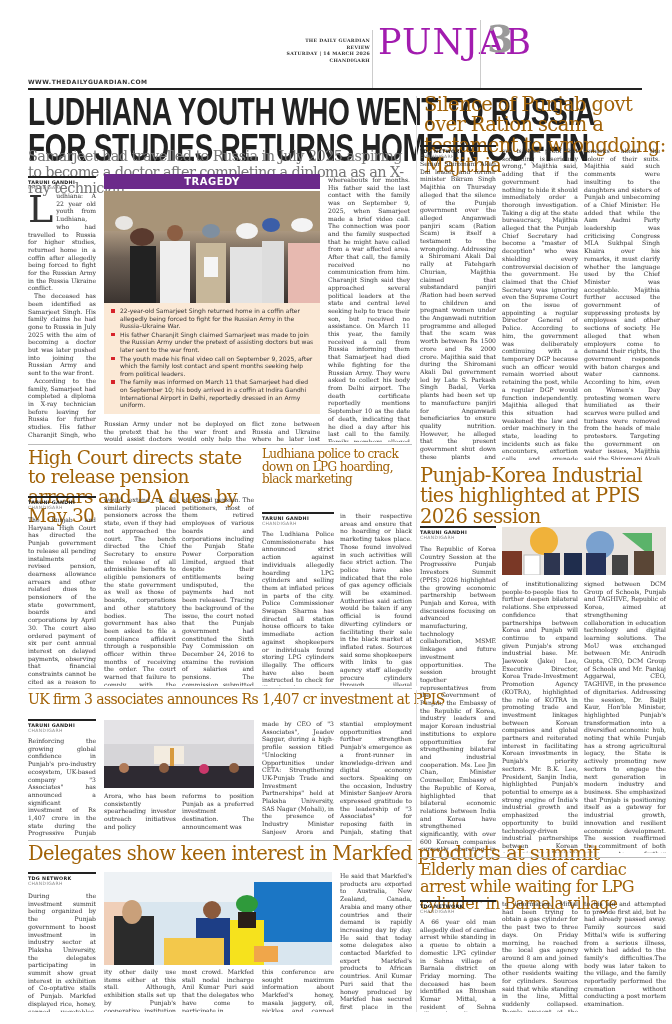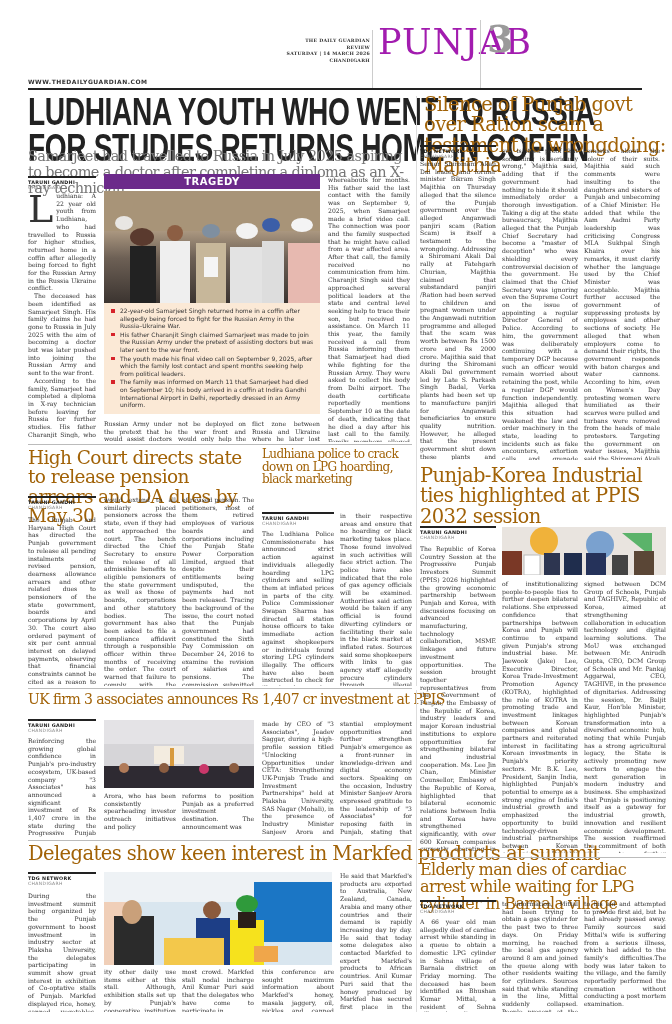--- a/index.html
+++ b/index.html
@@ -117,21 +117,21 @@
 <div class="abs col" style="left:182px;top:496px;width:72px;height:190px">of revised pension. The petitioners, most of them retired employees of various boards and corporations including the Punjab State Power Corporation Limited, argued that despite their entitlements being undisputed, the payments had not been released. Tracing the background of the issue, the court noted that the Punjab government had constituted the Sixth Pay Commission on December 24, 2016 to examine the revision of salaries and pensions. The commission submitted its report on May 30, 2021. Subsequently, the state notified the Punjab Civil Services Rules in July 2021 providing for payment of arrears from January 1, 2016 to June 30, 2021, which were later amended through another notification issued in September 2021.</div>
 
 <div class="abs hl-serif" style="left:262px;top:448px;width:150px;font-size:12px">Ludhiana police to crack down on LPG hoarding, black marketing</div>
 <div class="abs byline" style="left:262px;top:512px;width:72px">
   <span class="n">TARUNI GANDHI</span>
   <span class="p">CHANDIGARH</span>
 </div>
 <div class="abs col" style="left:262px;top:530px;width:72px;height:156px">The Ludhiana Police Commissionerate has announced strict action against individuals allegedly hoarding LPG cylinders and selling them at inflated prices in parts of the city. Police Commissioner Swapan Sharma has directed all station house officers to take immediate action against shopkeepers or individuals found storing LPG cylinders illegally. The officers have also been instructed to check for illegal godowns where cylinders may be stockpiled. Sharma said all 28 police station heads under the commissionerate have been asked to keep a close watch</div>
 <div class="abs col" style="left:340px;top:512px;width:72px;height:174px">in their respective areas and ensure that no hoarding or black marketing takes place. Those found involved in such activities will face strict action. The police have also indicated that the role of gas agency officials will be examined. Authorities said action would be taken if any official is found diverting cylinders or facilitating their sale in the black market at inflated rates. Sources said some shopkeepers with links to gas agency staff allegedly procure cylinders through illegal channels and later sell them at higher prices. In previous instances, police had arrested several such shopkeepers and recovered large stocks of LPG cylinders from them.</div>
 
-<div class="abs hl-serif" style="left:420px;top:466px;width:250px;font-size:19.5px">Punjab-Korea Industrial ties highlighted at PPIS 2032 session</div>
+<div class="abs hl-serif" style="left:420px;top:466px;width:250px;font-size:19.5px">Punjab-Korea Industrial ties highlighted at PPIS 2026 session</div>
 <div class="abs byline" style="left:420px;top:526px;width:76px">
   <span class="n">TARUNI GANDHI</span>
   <span class="p">CHANDIGARH</span>
 </div>
 <div class="abs col" style="left:420px;top:545px;width:76px;height:308px">The Republic of Korea Country Session at the Progressive Punjab Investors Summit (PPIS) 2026 highlighted the growing economic partnership between Punjab and Korea, with discussions focusing on advanced manufacturing, technology collaboration, MSME linkages and future investment opportunities. The session brought together representatives from the Government of Punjab, the Embassy of the Republic of Korea, industry leaders and major Korean industrial institutions to explore opportunities for strengthening bilateral and industrial cooperation. Ms. Lee Jin Chan, Minister Counsellor, Embassy of the Republic of Korea, highlighted that bilateral economic relations between India and Korea have strengthened significantly, with over 600 Korean companies currently operating in India. She noted that the next wave of Korean investments is expected to focus on sectors such as shipbuilding, semiconductors, MSME collaboration and advanced manufacturing. She also highlighted Korea's strategic interest in strengthening cooperation with India in emerging areas such as defence, space and artificial intelligence, while emphasizing the importance</div>
 <div class="abs photo" style="left:502px;top:527px;width:164px;height:48px;background:#e9e4df">
   <svg width="164" height="48">
     <circle cx="42" cy="14" r="14" fill="#f0b23a"></circle>
     <circle cx="98" cy="18" r="14" fill="#7aa1cf"></circle>
     <polygon points="120,6 150,6 150,30" fill="#5bb36a"></polygon>

